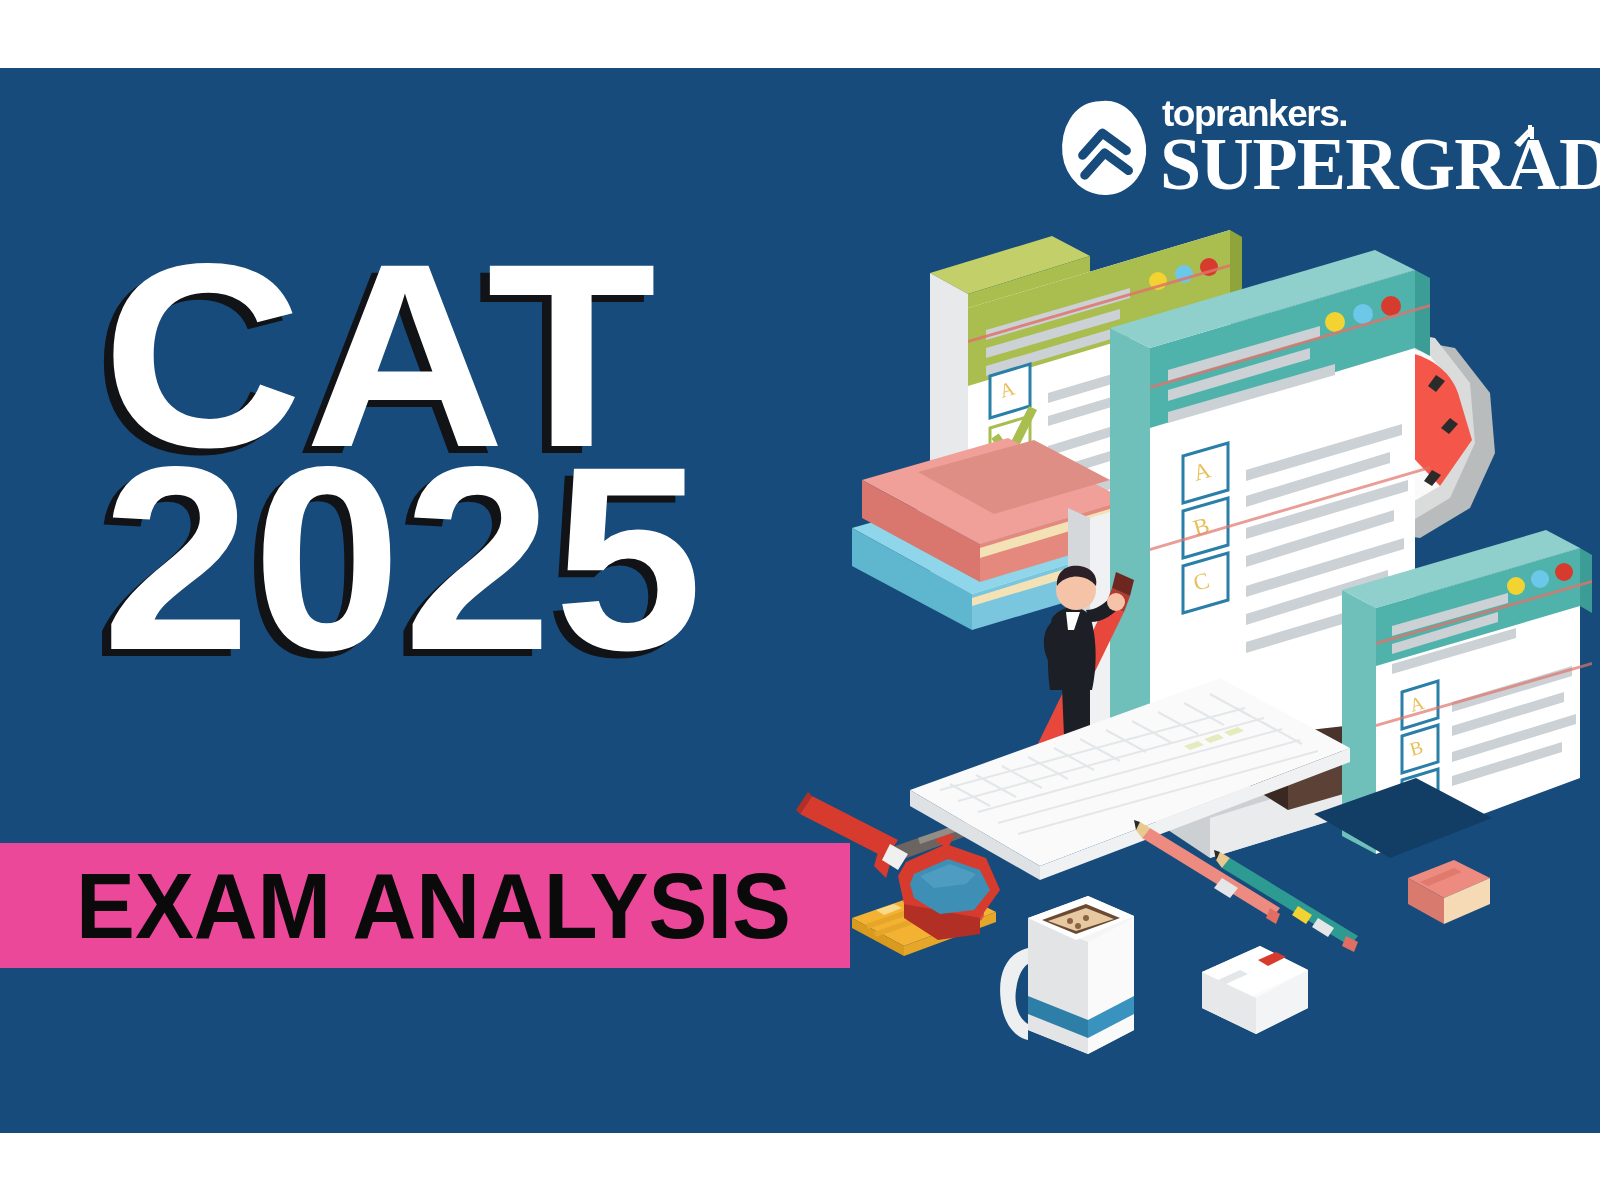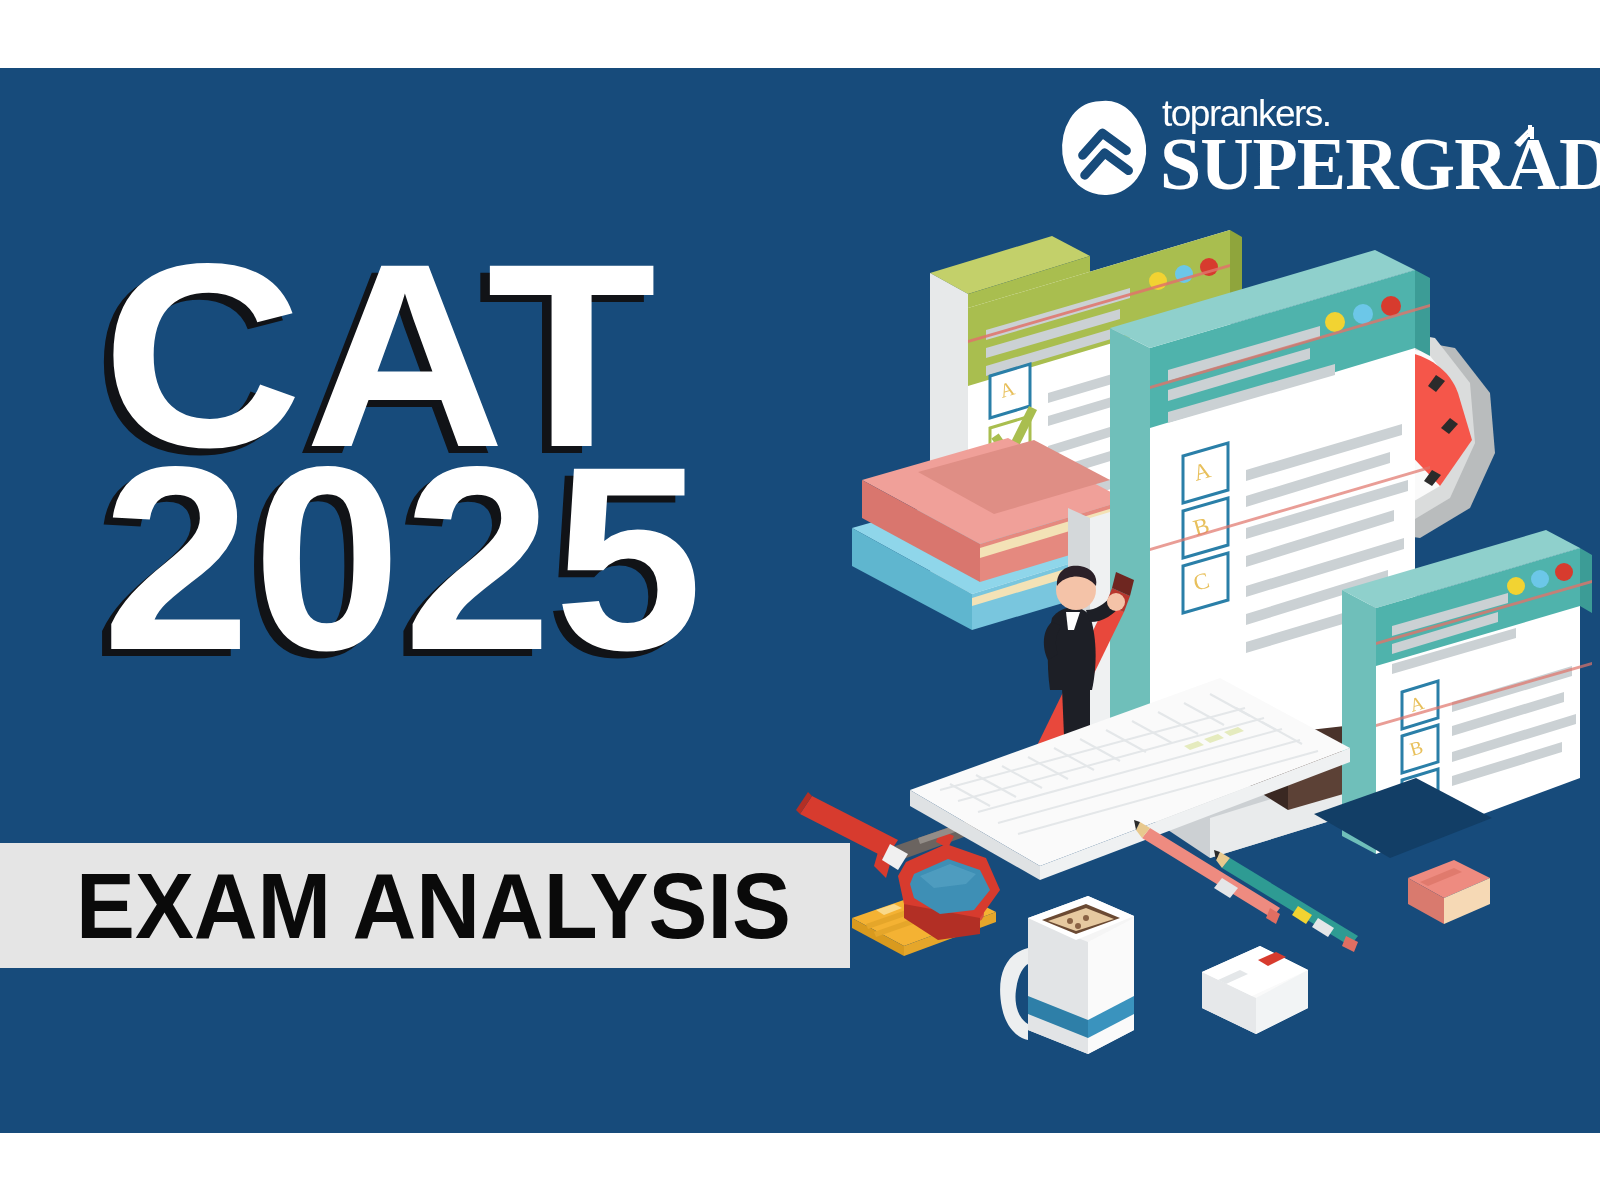--- a/index.html
+++ b/index.html
@@ -51,21 +51,21 @@
     background: #ffffff;
     border-radius: 46% 46% 50% 50% / 52% 52% 48% 48%;
     transform: rotate(-6deg);
   }
   .logo-badge svg { position:absolute; left:0; top:0; }
   .logo-top {
     position: absolute;
     left: 100px;
     top: 0px;
     font-family: "Liberation Sans", sans-serif;
-    font-weight: normal;
+    font-weight: bold;
     font-size: 37px;
     letter-spacing: -1.5px;
     color: #ffffff;
     line-height: 1;
   }
   .logo-main {
     position: absolute;
     left: 98px;
     top: 32px;
     font-family: "Liberation Serif", serif;
@@ -112,21 +112,21 @@
     transform-origin: left center;
   }
 
   
   .banner {
     position: absolute;
     left: 0;
     top: 775px;
     width: 850px;
     height: 125px;
-    background: #e5e5e5;
+    background: #ec4899;
     display: flex;
     align-items: center;
   }
   .banner-text {
     font-family: "Liberation Sans", sans-serif;
     font-weight: bold;
     font-size: 92px;
     color: #0A0A0A;
     letter-spacing: 0px;
     margin-left: 76px;

